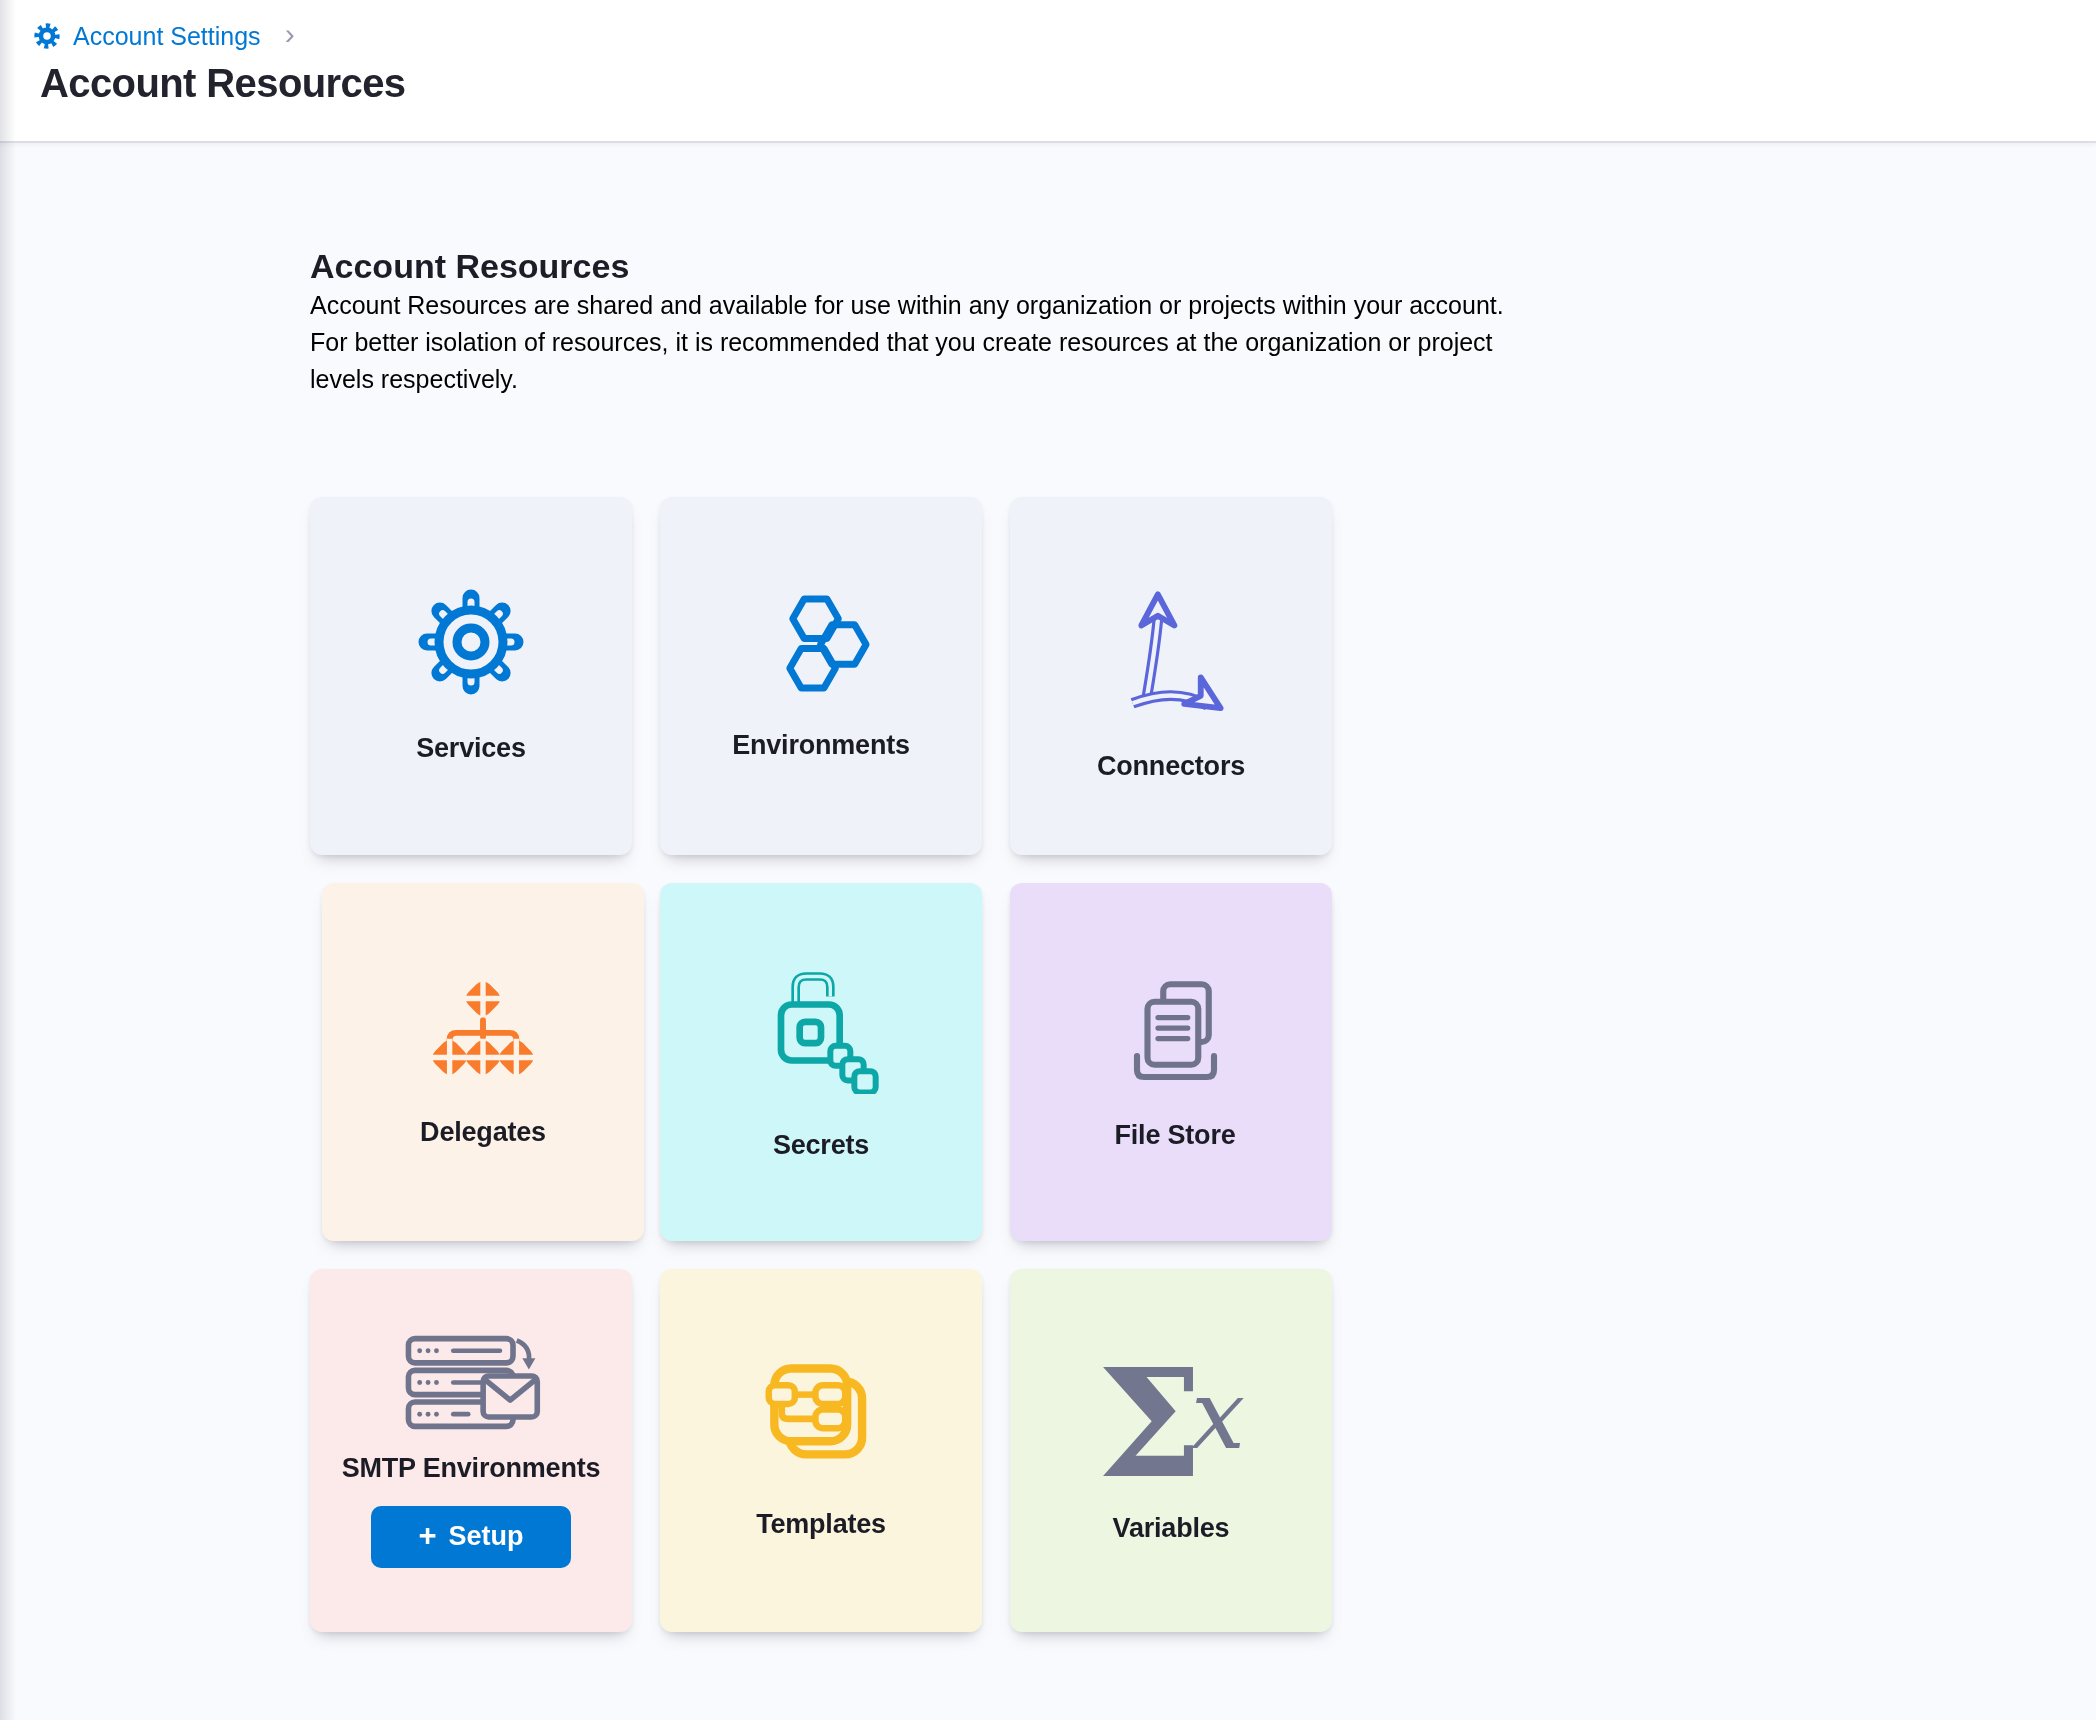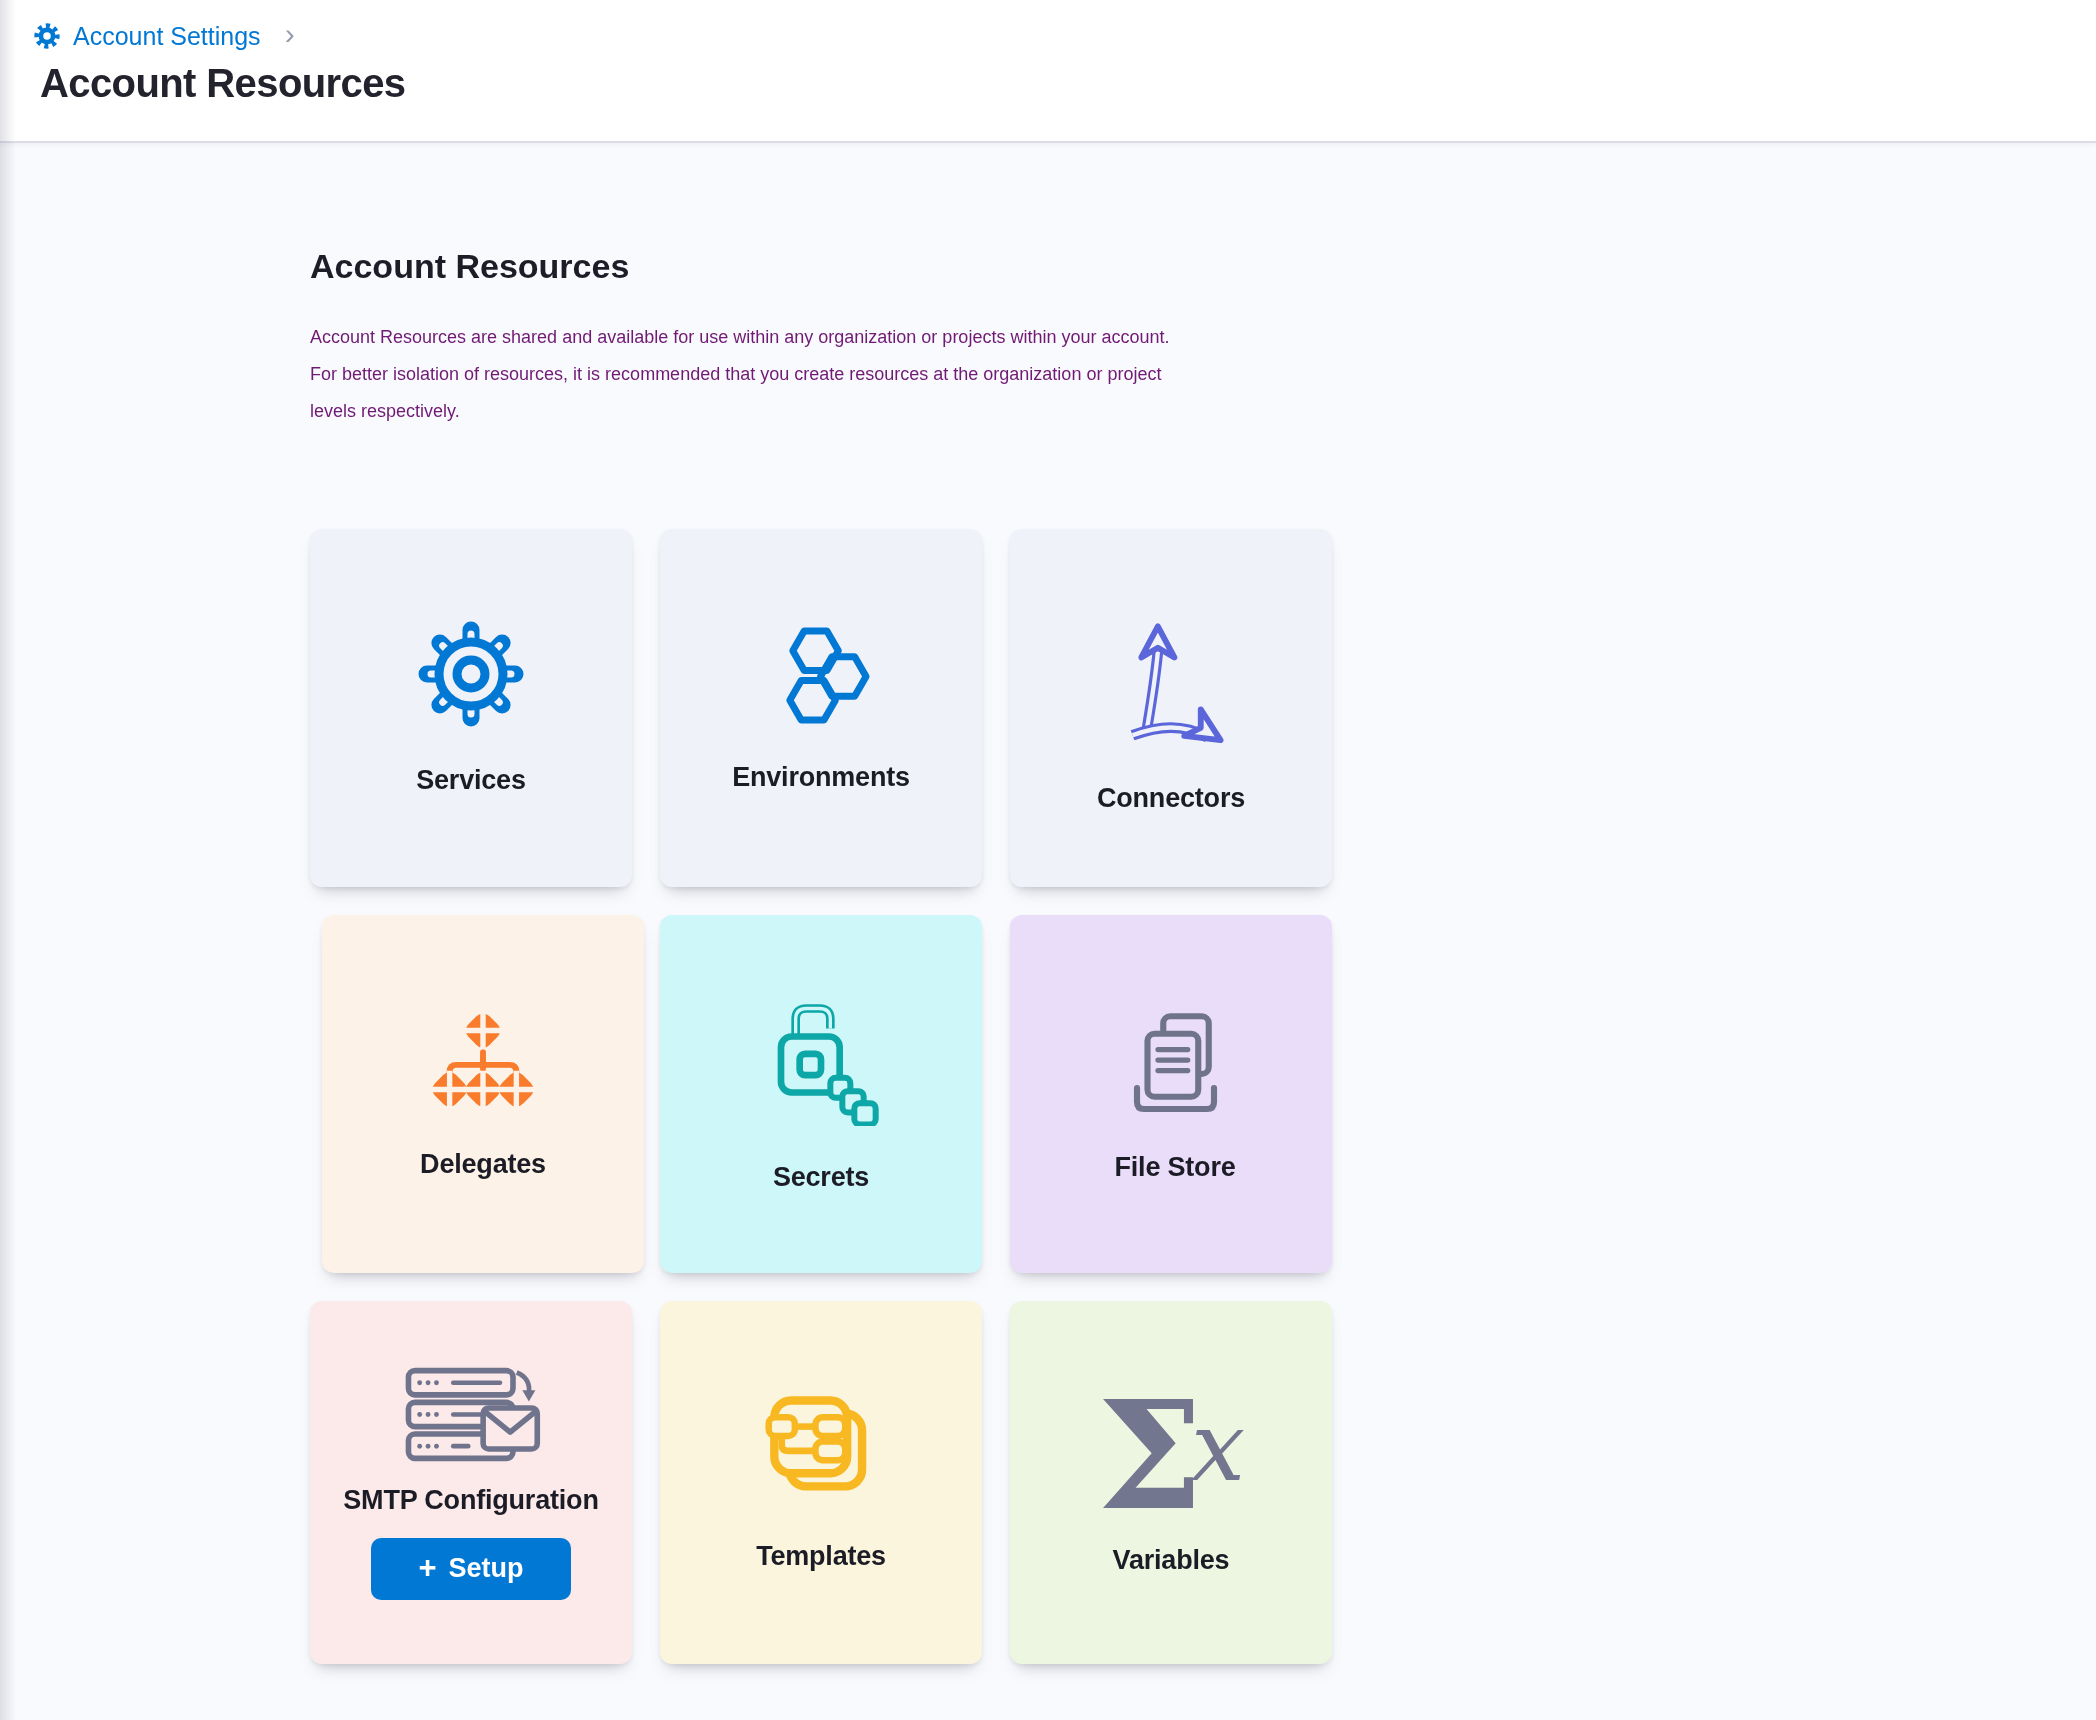--- a/index.html
+++ b/index.html
@@ -32,21 +32,21 @@
     color:#0278d5; font-size:25px; font-weight:500; text-decoration:none; cursor:pointer;
   }
   .breadcrumb-sep { color:#989ab0; font-size:30px; line-height:1; padding-bottom:4px; }
   .page-title {
     margin-left:8px; margin-top:9px;
     font-size:40px; font-weight:700; letter-spacing:-0.6px; color:#23232e;
   }
   
   .content { padding:103px 0 0 310px; }
   .section-heading { font-size:34px; font-weight:600; color:#1d1d28; line-height:1.2; }
-  .description { margin-top:32px; font-size:18px; line-height:37px; color:#701a75; }
+  .description { font-size:25px; line-height:37px; color:#000000; }
   
   .grid {
     margin-top:99px;
     display:grid;
     grid-template-columns:repeat(3, 322px);
     column-gap:45px;
     row-gap:50px;
     gap:28px;
   }
   .card {
@@ -212,21 +212,21 @@
           <circle cx="20" cy="87" r="2.6" fill="#70738c"></circle>
             <circle cx="29" cy="87" r="2.6" fill="#70738c"></circle>
             <circle cx="38" cy="87" r="2.6" fill="#70738c"></circle>
           <path d="M 56 87 H 72" stroke="#70738c" stroke-width="5" stroke-linecap="round"></path>
           <path d="M 124 8 Q 139 14 137 30" stroke="#70738c" stroke-width="5"></path>
           <path d="M 130 27 L 144 27 L 137 39 Z" fill="#70738c"></path>
           <rect x="88" y="46" width="58" height="44" rx="6" fill="#fbeae9" stroke="#70738c" stroke-width="6"></rect>
           <path d="M 90 50 L 117 72 L 144 50" stroke="#70738c" stroke-width="6" stroke-linejoin="round"></path>
         </svg>
       </span>
-      <span class="card-label">SMTP Configuration</span>
+      <span class="card-label">SMTP Environments</span>
       <button class="setup-button">
         <span class="plus">+</span>
         <span>Setup</span>
       </button>
     </div>
 
     <div class="card card--tall bg-yellow" style="gap:36px;">
       <span class="icon-box">
         <svg viewBox="0 0 120 120" width="112" height="112" fill="none">
           <rect x="26" y="22" width="78" height="78" rx="18" stroke="#f8b822" stroke-width="9"></rect>

